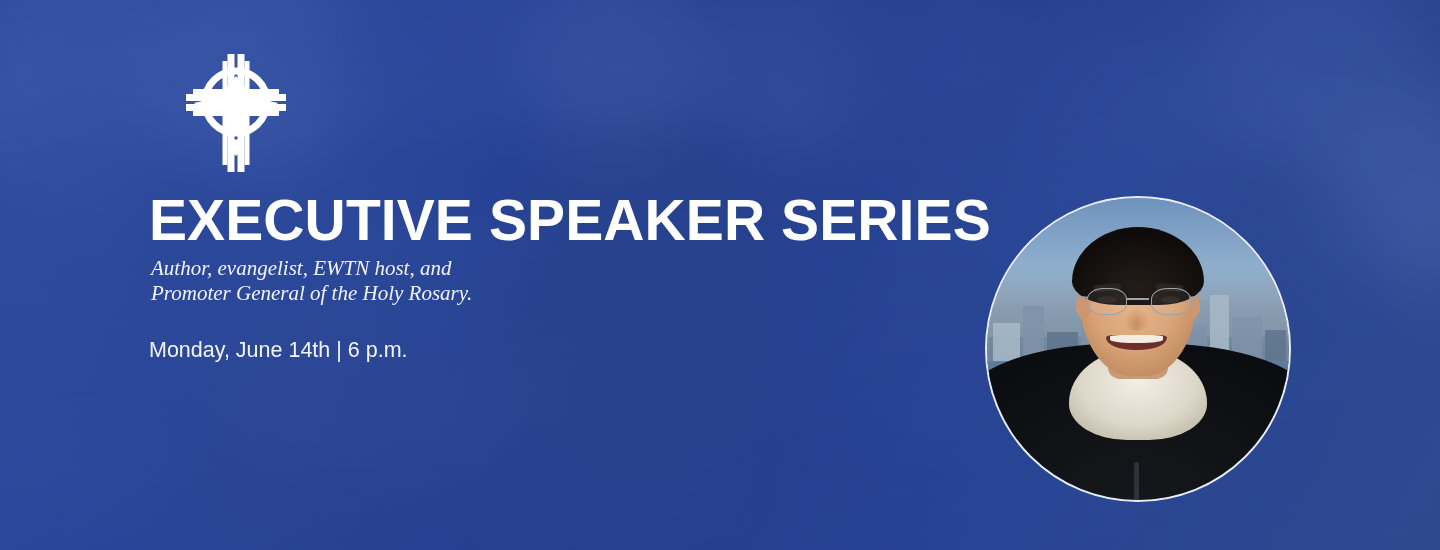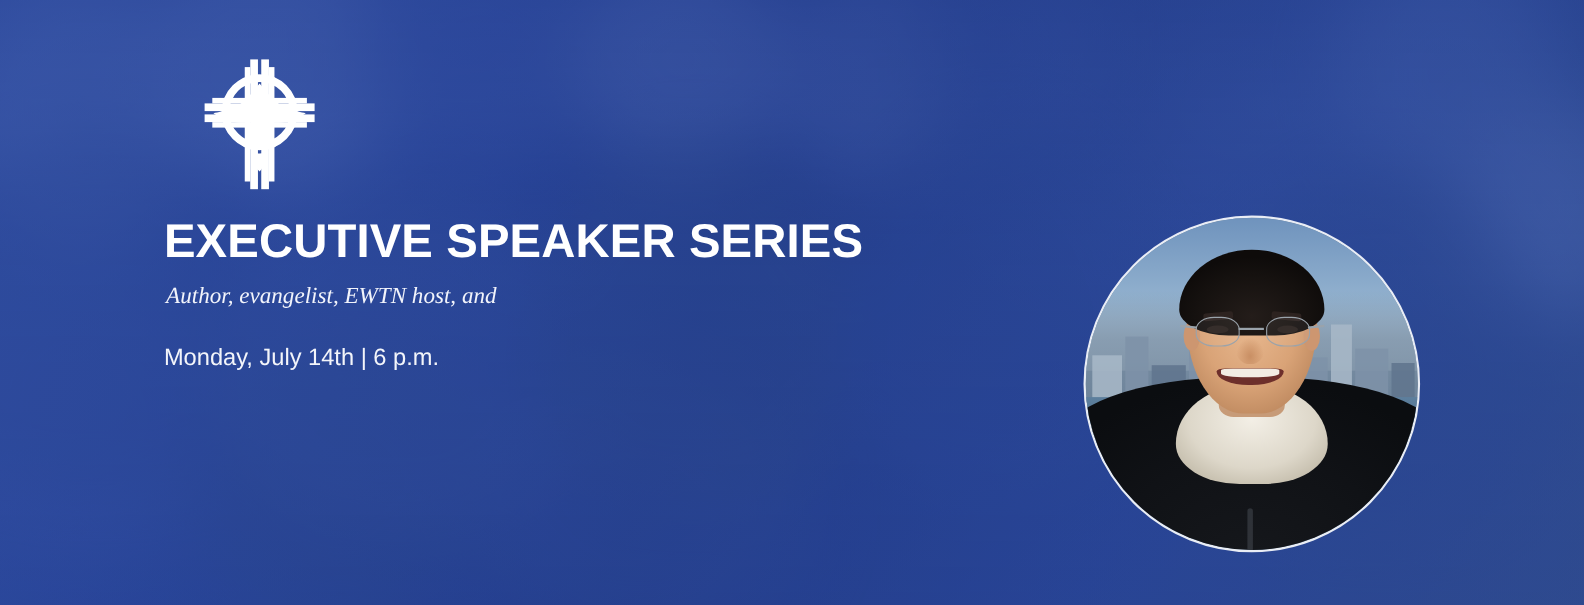--- a/index.html
+++ b/index.html
@@ -65,21 +65,21 @@
 
   
   .text-block {
     position: absolute;
     left: 149px;
     top: 196px;
     width: 740px;
   }
   .headline {
     color: #ffffff;
-    font-size: 43px;
+    font-size: 57px;
     font-weight: 700;
     letter-spacing: 0.1px;
     line-height: 48px;
     margin: 0;
     white-space: nowrap;
   }
   .speaker {
     color: #ffffff;
     font-size: 31px;
     font-weight: 700;
@@ -278,24 +278,25 @@
 
       <g fill="#3a5cab" opacity="0.0"></g>
     </svg>
   </div>
 
   <div class="text-block">
     <h1 class="headline">EXECUTIVE SPEAKER SERIES</h1>
 
     <div class="credentials">
       <div>Author, evangelist, EWTN host, and</div>
+      <div>Promoter General of the Holy Rosary.</div>
     </div>
 
     <div class="details">
-      <div>Monday, July 14th | 6 p.m.</div>
+      <div>Monday, June 14th | 6 p.m.</div>
     </div>
   </div>
 
   <div class="portrait" role="img">
     <span class="sr">Fr. Lawrence Lew O.P. portrait</span>
     <div class="portrait-scene">
       <div class="pt-sky"></div>
       <div class="pt-city">
         <div class="bldg lt" style="left:2%;  width:9%;  height:46%;"></div>
         <div class="bldg" style="left:12%; width:7%;  height:62%;"></div>

